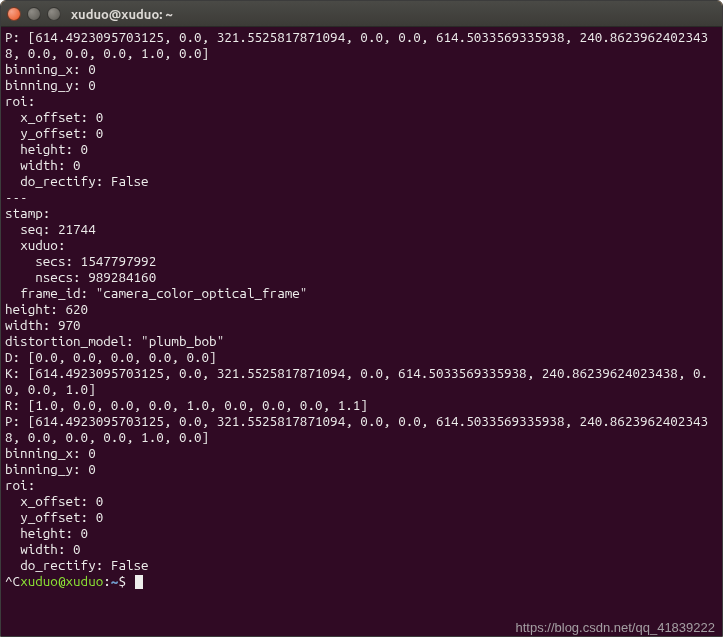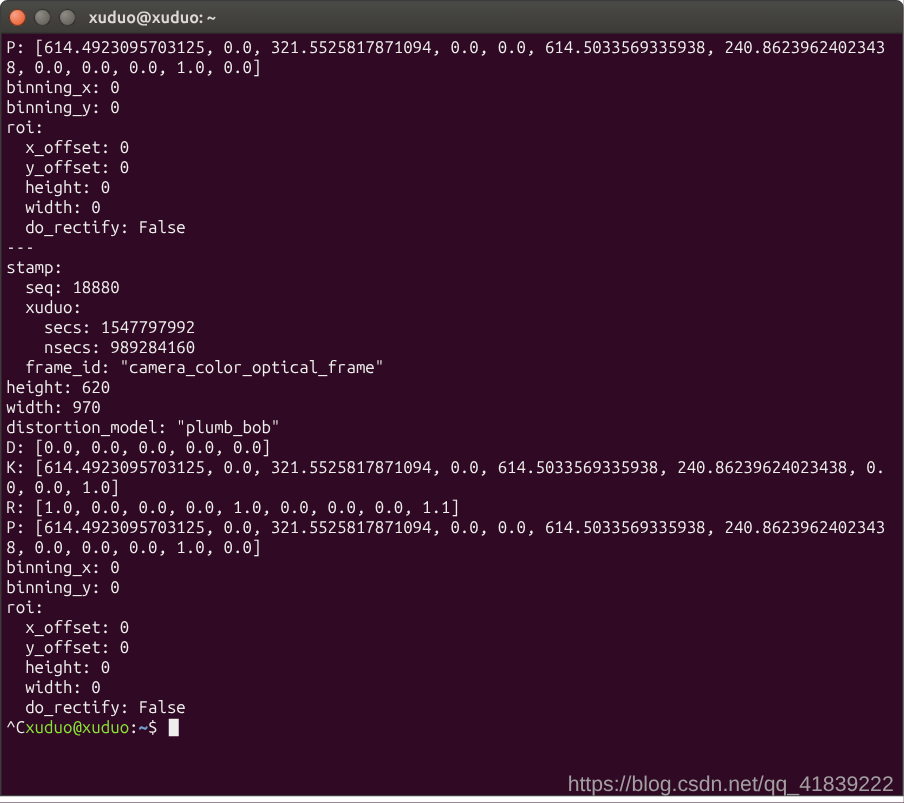--- a/index.html
+++ b/index.html
@@ -9,21 +9,21 @@
     background: #fff;
     font-family: "Ubuntu Mono", "DejaVu Sans Mono", monospace;
     font-size: 13.5px;
     line-height: 16px;
     overflow: hidden;
     position: relative;
   }
   .window {
     width: 723px;
     height: 637px;
-    background: #404040;
+    background: #fdba74;
     border: 1px solid #3c3c3c;
     border-radius: 6px 6px 0 0;
     overflow: hidden;
     display: flex;
     flex-direction: column;
   }
   .titlebar {
     height: 26px;
     background: linear-gradient(#4a4a46, #3c3b37);
     display: flex;
@@ -66,21 +66,21 @@
     background: #eeeeec;
     vertical-align: text-bottom;
     margin-left: 1px;
   }
   .watermark {
     position: absolute;
     right: 8px;
     bottom: 6px;
     color: #b8b8b8;
     font-family: sans-serif;
-    font-size: 17px;
+    font-size: 13px;
     opacity: 0.85;
   }
 </style>
 </head>
 <body>
 
 <div class="window">
   <div class="titlebar">
     <span class="win-btn btn-close"></span>
     <span class="win-btn btn-min"></span>
@@ -91,21 +91,21 @@
 <span>binning_x: 0</span>
 <span>binning_y: 0</span>
 <span>roi:</span>
 <span>  x_offset: 0</span>
 <span>  y_offset: 0</span>
 <span>  height: 0</span>
 <span>  width: 0</span>
 <span>  do_rectify: False</span>
 <span>---</span>
 <span>stamp:</span>
-<span>  seq: 18880</span>
+<span>  seq: 21744</span>
 <span>  xuduo:</span>
 <span>    secs: 1547797992</span>
 <span>    nsecs: 989284160</span>
 <span>  frame_id: "camera_color_optical_frame"</span>
 <span>height: 620</span>
 <span>width: 970</span>
 <span>distortion_model: "plumb_bob"</span>
 <span>D: [0.0, 0.0, 0.0, 0.0, 0.0]</span>
 <span>K: [614.4923095703125, 0.0, 321.5525817871094, 0.0, 614.5033569335938, 240.86239624023438, 0.0, 0.0, 1.0]</span>
 <span>R: [1.0, 0.0, 0.0, 0.0, 1.0, 0.0, 0.0, 0.0, 1.1]</span>

